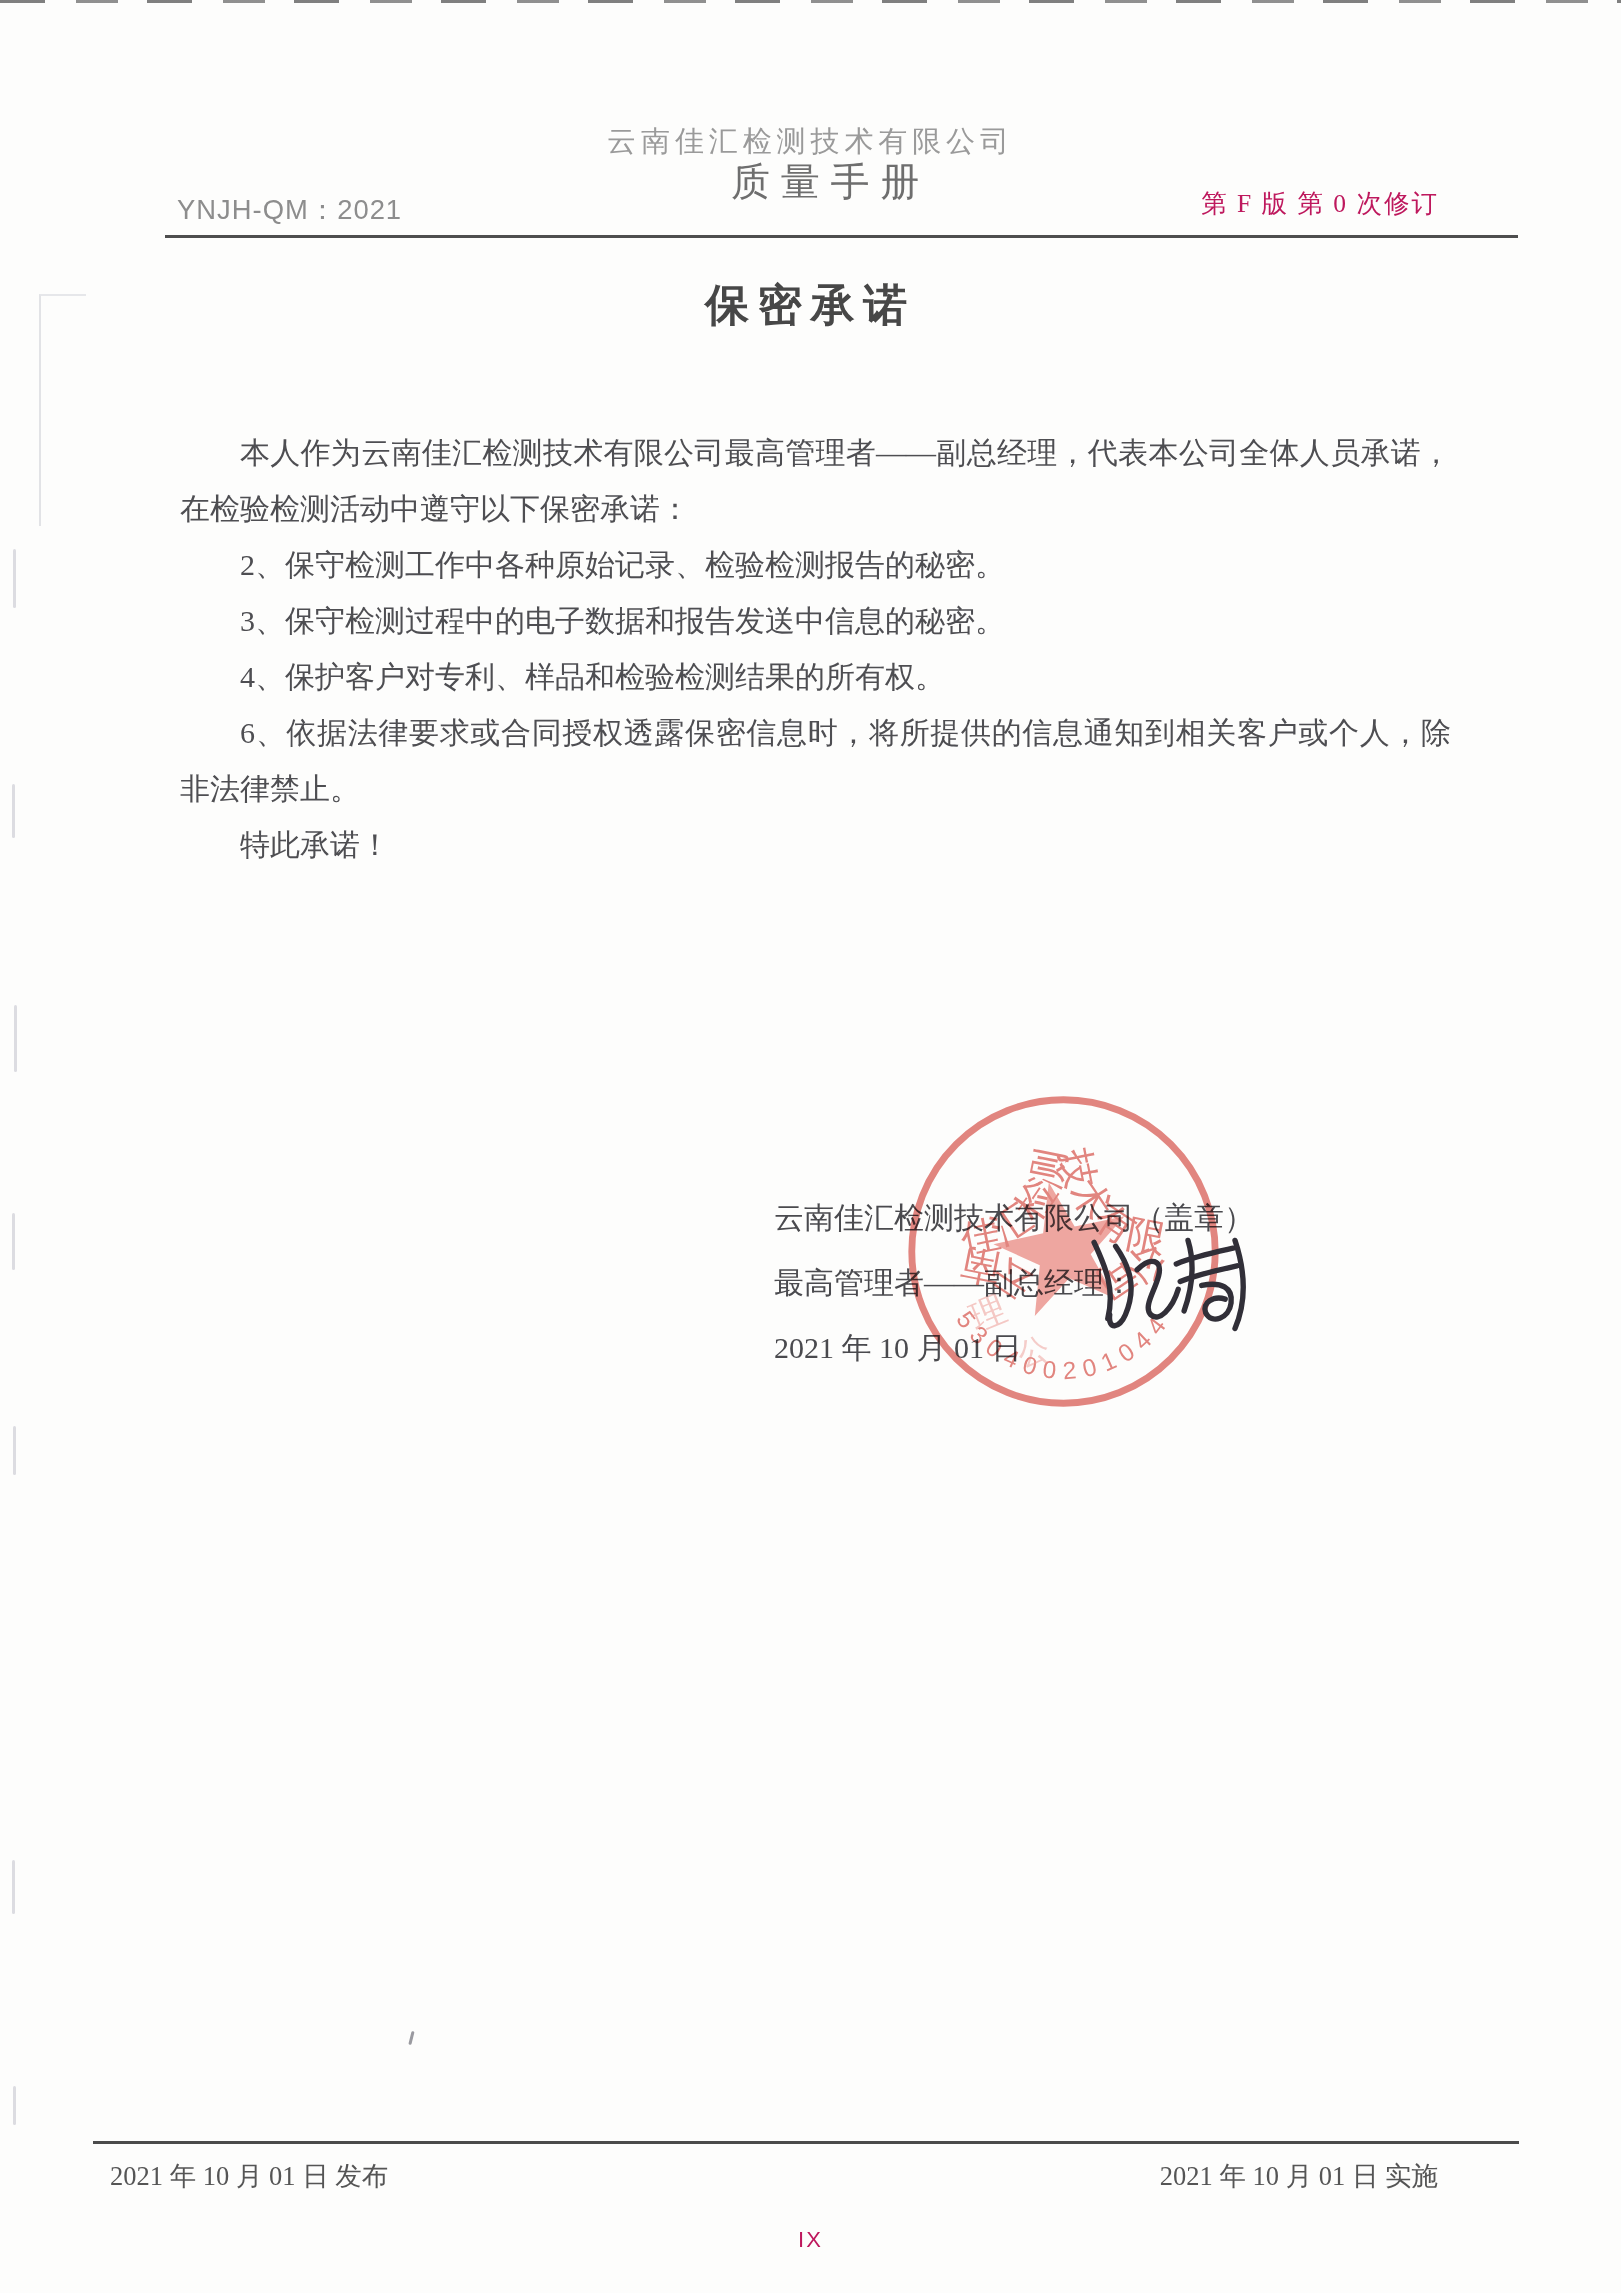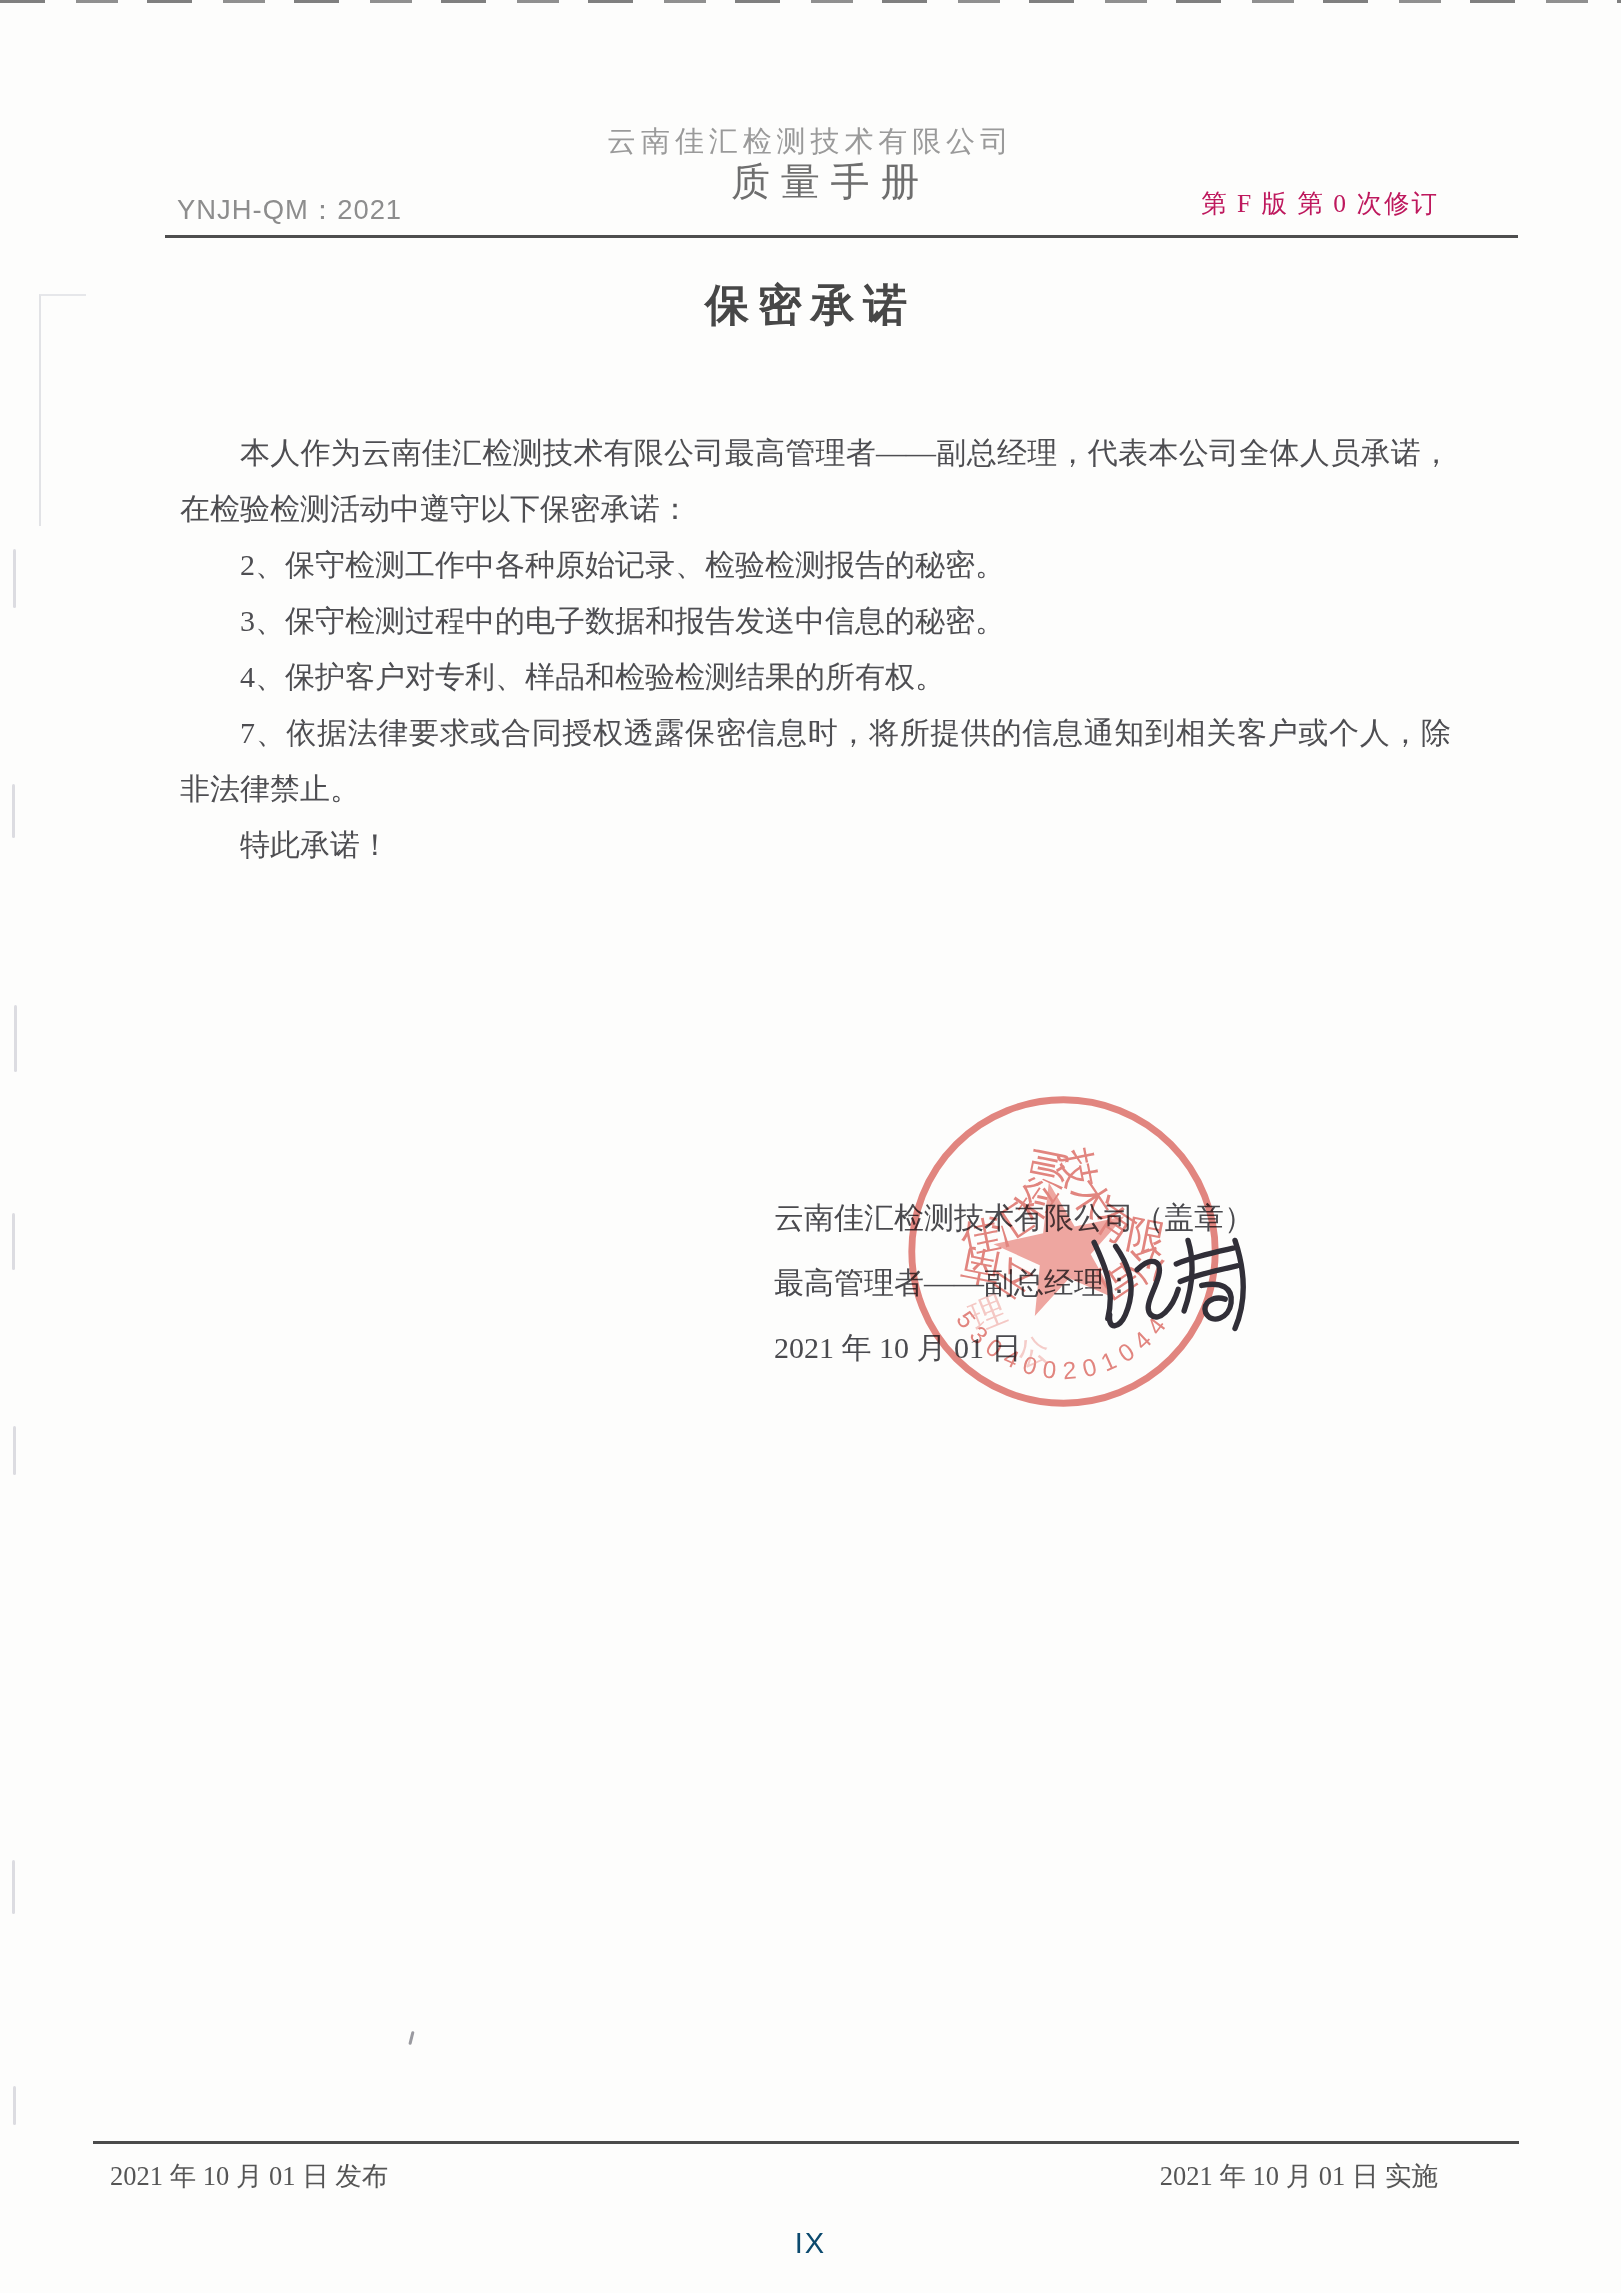--- a/index.html
+++ b/index.html
@@ -68,21 +68,21 @@
   }
   .footer-release{
     position:absolute; top:2158px; left:110px; font-size:26.5px; color:#555;text-align:center;
   }
   .footer-implement{
     position:absolute; top:2158px; right:183px; font-size:26.5px; color:#555;
   }
   .page-number{
     position:absolute; top:2227px; left:0; width:100%; text-align:center;
     font-family:"Liberation Sans", sans-serif;
-    font-size:29px; letter-spacing:2px; color:#0c4a6e;
+    font-size:22px; letter-spacing:2px; color:#be185d;
   }
 </style>
 </head>
 <body>
 
 <div class="page">
 
   <div class="scan-edge"></div>
 
   <div class="bracket-mark"></div>
@@ -101,21 +101,21 @@
   <div class="revision">第 F 版 第 0 次修订</div>
   <div class="header-rule"></div>
 
   <div class="doc-title">保密承诺</div>
 
   <div class="body-block">
     <p>本人作为云南佳汇检测技术有限公司最高管理者——副总经理，代表本公司全体人员承诺，在检验检测活动中遵守以下保密承诺：</p>
     <p>2、保守检测工作中各种原始记录、检验检测报告的秘密。</p>
     <p>3、保守检测过程中的电子数据和报告发送中信息的秘密。</p>
     <p>4、保护客户对专利、样品和检验检测结果的所有权。</p>
-    <p>7、依据法律要求或合同授权透露保密信息时，将所提供的信息通知到相关客户或个人，除非法律禁止。</p>
+    <p>6、依据法律要求或合同授权透露保密信息时，将所提供的信息通知到相关客户或个人，除非法律禁止。</p>
     <p>特此承诺！</p>
   </div>
 
   <div class="sig-block">
     <div>云南佳汇检测技术有限公司（盖章）</div>
     <div>最高管理者——副总经理：</div>
     <div>2021 年 10 月 01 日</div>
   </div>
 
   <svg class="seal" viewBox="0 0 330 330">

